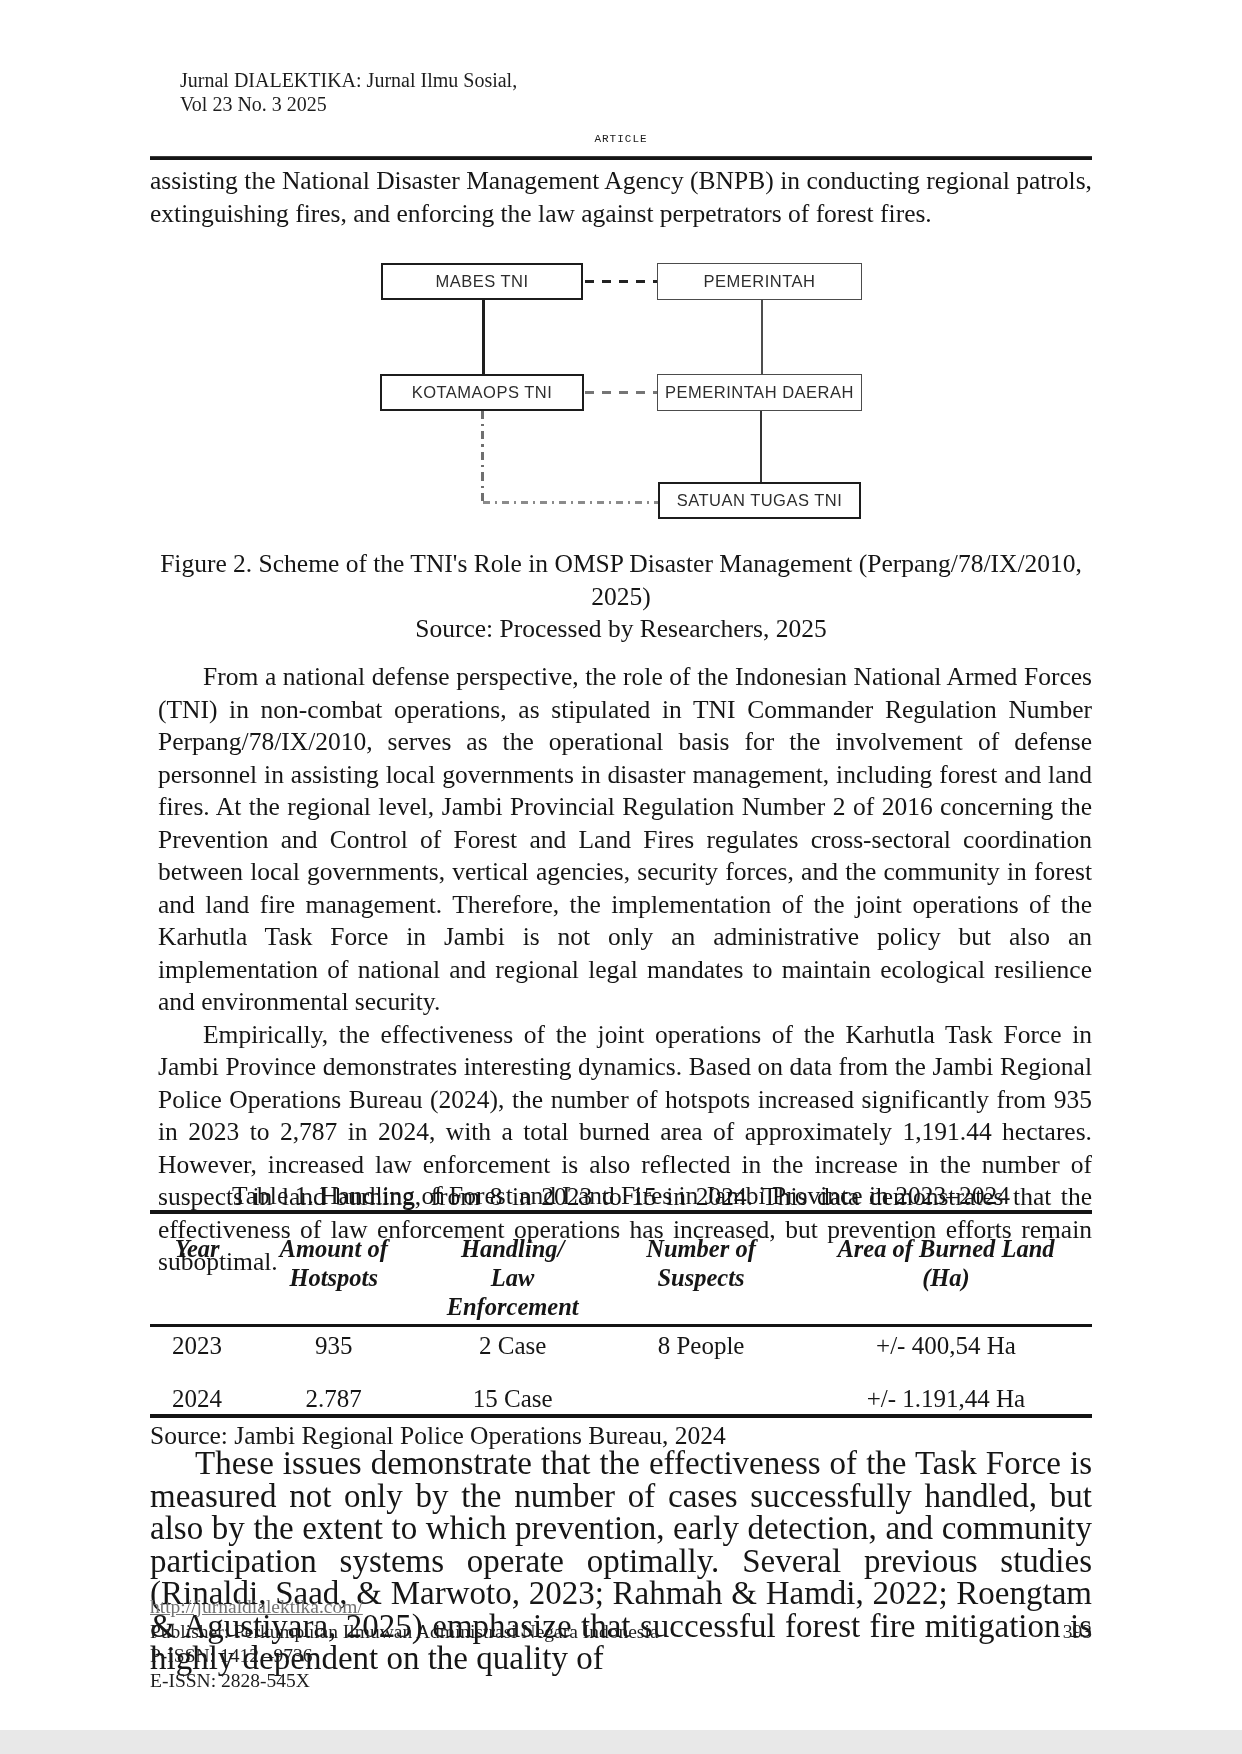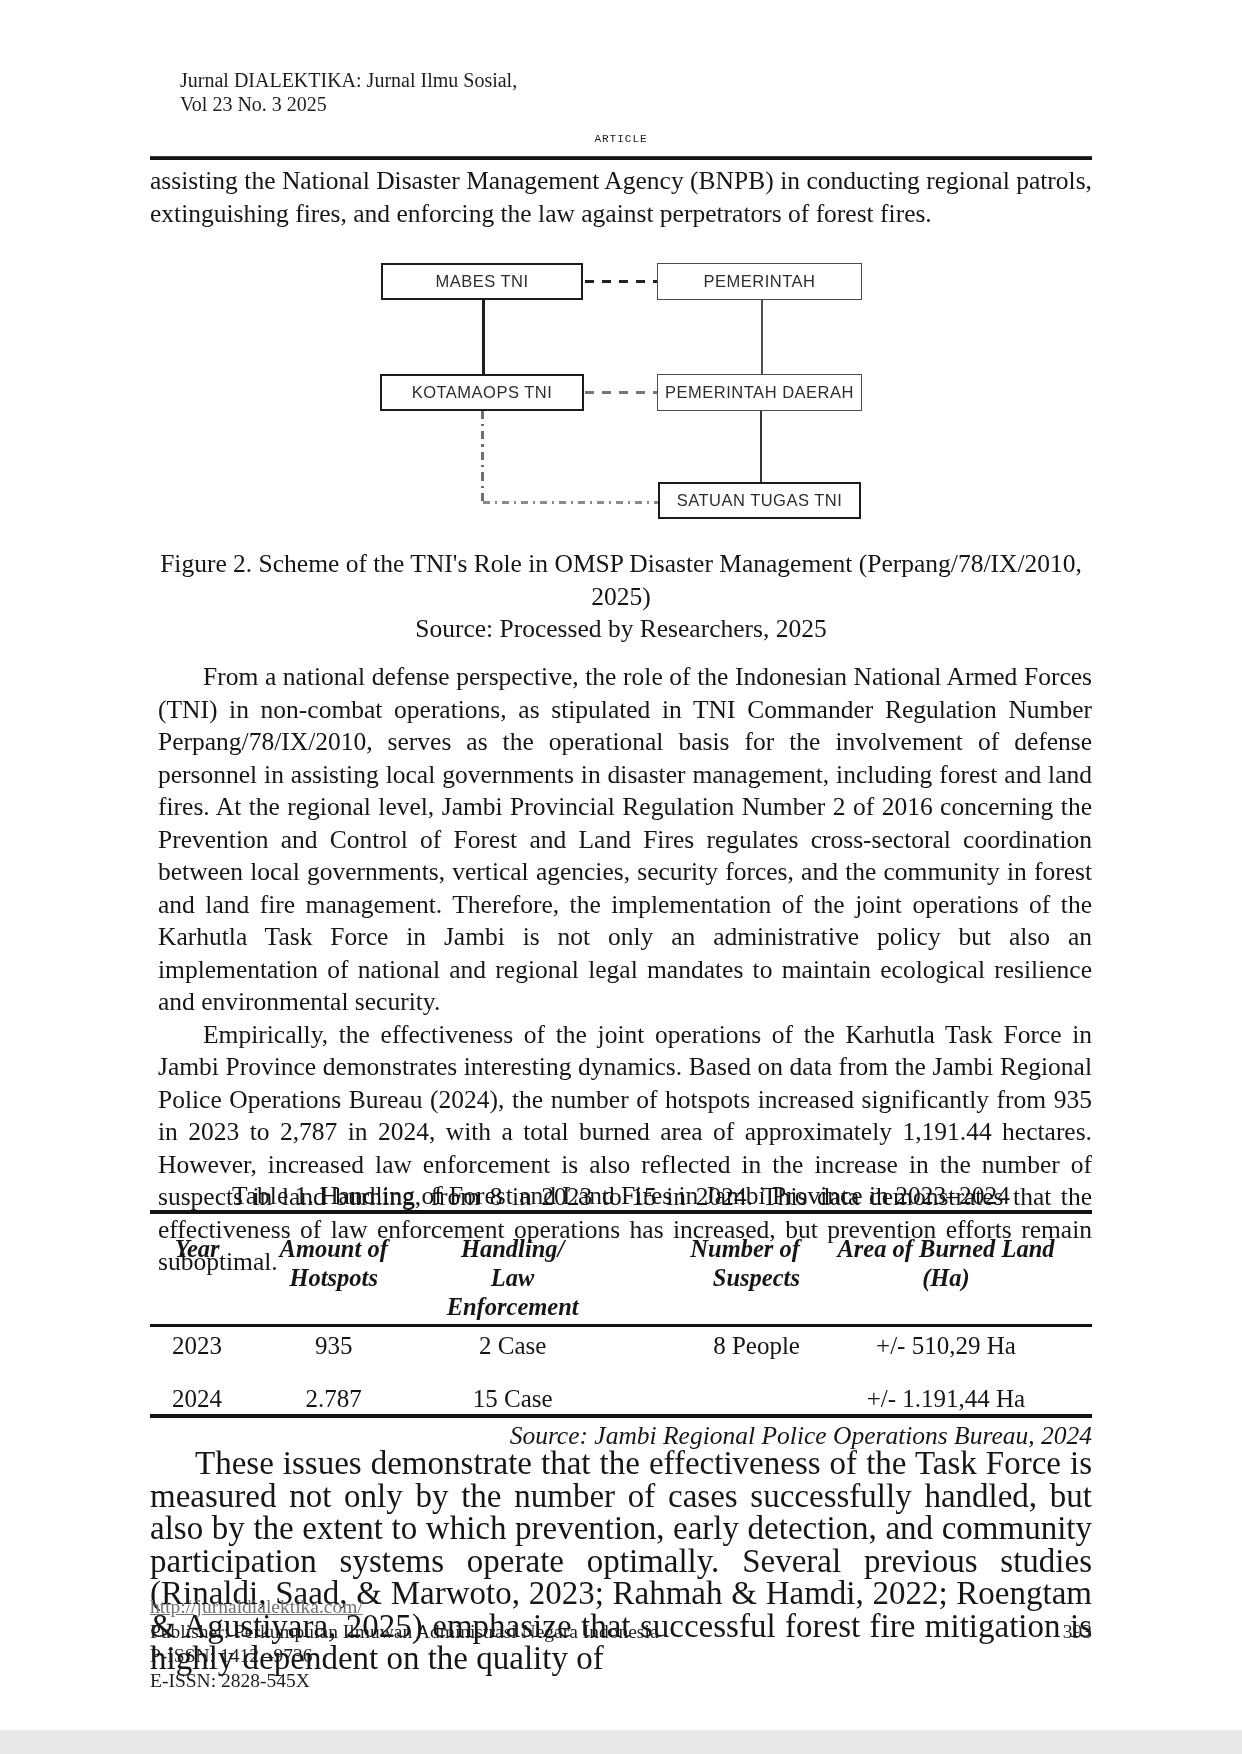--- a/index.html
+++ b/index.html
@@ -54,25 +54,25 @@
   }
   
   .fig-caption { position:absolute; left:150px; top:548px; width:942px; text-align:center; font-size:25.5px; line-height:32.5px; }
   
   .table-block { position:absolute; left:150px; top:1181px; width:942px; font-size:25px; }
   .table-title { text-align:center; font-size:25.5px; line-height:29px; }
   .rule-thick { height:4px; background:#141414; }
   .rule-med { height:3px; background:#141414; }
   .trow { display:flex; }
   .tcell { text-align:center; white-space:pre-line; }
-  .c1 { width:10%; } .c2 { width:19%; } .c3 { width:19%; } .c4 { width:21%;text-align:right; } .c5 { width:31%; }
+  .c1 { width:10%; } .c2 { width:19%; } .c3 { width:19%; } .c4 { width:21%; } .c5 { width:31%; }
   .thead-row .tcell { font-weight:bold; font-style:italic; font-size:24.5px; line-height:29px; padding-top:20px; padding-bottom:3px; }
   .data-row-1 { height:56px; padding-top:5px; }
   .data-row-2 { height:31px; padding-top:2px; }
-  .table-source { text-align:right; font-size:25.5px; line-height:30px; padding-top:3px;font-style:italic; }
+  .table-source { text-align:left; font-size:25.5px; line-height:30px; padding-top:3px; }
   
   .para-issues { position:absolute; left:150px; top:1447px; width:942px; font-size:33px; line-height:32.5px; text-align:justify; text-indent:45px; }
   
   .footer { position:absolute; left:150px; top:1595px; width:942px; font-size:19.5px; line-height:24.5px; color:#1d1d1d; }
   .footer-link { color:#737373; text-decoration:underline; cursor:pointer; display:inline-block; }
   .footer-row { display:flex; justify-content:space-between; align-items:baseline; }
 </style>
 </head>
 <body>
 
@@ -127,21 +127,21 @@
 Suspects</div>
       <div class="tcell c5">Area of Burned Land
 (Ha)</div>
     </div>
     <div class="rule-med"></div>
     <div class="trow data-row-1">
       <div class="tcell c1">2023</div>
       <div class="tcell c2">935</div>
       <div class="tcell c3">2 Case</div>
       <div class="tcell c4">8 People</div>
-      <div class="tcell c5">+/- 510,29 Ha</div>
+      <div class="tcell c5">+/- 400,54 Ha</div>
     </div>
     <div class="trow data-row-2">
       <div class="tcell c1">2024</div>
       <div class="tcell c2">2.787</div>
       <div class="tcell c3">15 Case</div>
       <div class="tcell c4"></div>
       <div class="tcell c5">+/- 1.191,44 Ha</div>
     </div>
     <div class="rule-thick"></div>
     <div class="table-source">Source: Jambi Regional Police Operations Bureau, 2024</div>

